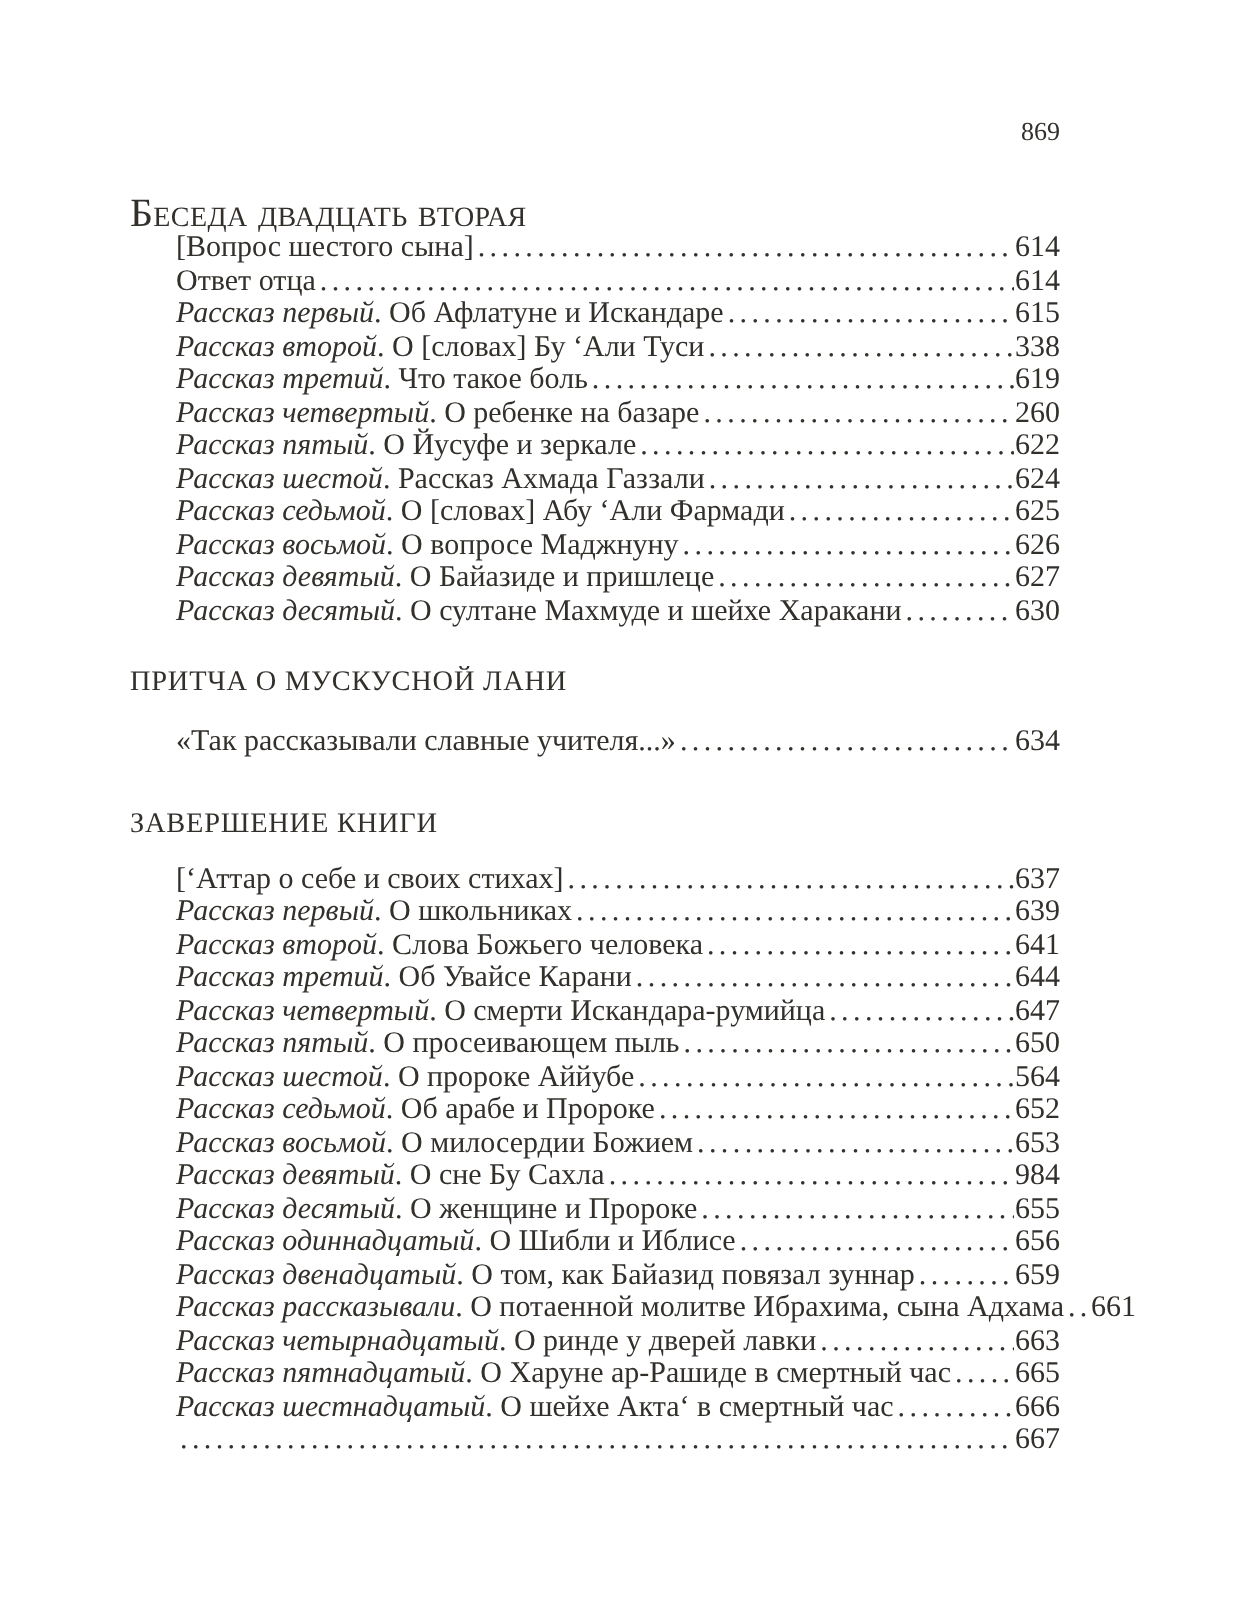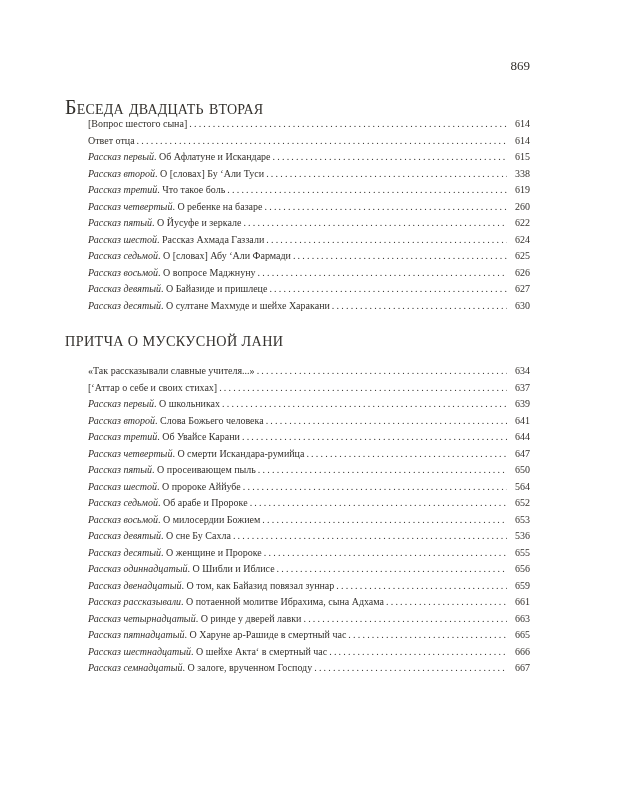--- a/index.html
+++ b/index.html
@@ -31,21 +31,21 @@
     text-align: left;
     font-size: 14.2px;
     letter-spacing: 0.4px;
     line-height: 17px;
   }
   .sec-part-0 .heading-part { margin: 19px 0 13px 0; }
   .sec-part-1 .heading-part { margin: 24px 0 11px 0; }
   .entry {
     display: flex;
     align-items: flex-end;
-    font-size: 10px;
+    font-size: 15px;
     line-height: 16.5px;
     padding-left: 23px;
   }
   .entry .label { white-space: nowrap; }
   .entry .label i { font-style: italic; }
   .entry .leader {
     flex: 1 1 auto;
     overflow: hidden;
     white-space: nowrap;
     padding: 0 3px 0 2px;
@@ -132,20 +132,21 @@
       </section>
       <section class="sec-part-0">
         <div class="heading-part">ПРИТЧА О МУСКУСНОЙ ЛАНИ</div>
         <div class="entry">
           <span class="label">«Так рассказывали славные учителя...»</span>
           <span class="leader"></span>
           <span class="pg">634</span>
         </div>
       </section>
       <section class="sec-part-1">
+        <div class="heading-part">ЗАВЕРШЕНИЕ КНИГИ</div>
         <div class="entry">
           <span class="label">[‘Аттар о себе и своих стихах]</span>
           <span class="leader"></span>
           <span class="pg">637</span>
         </div>
         <div class="entry">
           <span class="label"><i>Рассказ первый</i>. О школьниках</span>
           <span class="leader"></span>
           <span class="pg">639</span>
         </div>
@@ -180,21 +181,21 @@
           <span class="pg">652</span>
         </div>
         <div class="entry">
           <span class="label"><i>Рассказ восьмой</i>. О милосердии Божием</span>
           <span class="leader"></span>
           <span class="pg">653</span>
         </div>
         <div class="entry">
           <span class="label"><i>Рассказ девятый</i>. О сне Бу Сахла</span>
           <span class="leader"></span>
-          <span class="pg">536</span>
+          <span class="pg">984</span>
         </div>
         <div class="entry">
           <span class="label"><i>Рассказ десятый</i>. О женщине и Пророке</span>
           <span class="leader"></span>
           <span class="pg">655</span>
         </div>
         <div class="entry">
           <span class="label"><i>Рассказ одиннадцатый</i>. О Шибли и Иблисе</span>
           <span class="leader"></span>
           <span class="pg">656</span>
@@ -218,19 +219,18 @@
           <span class="label"><i>Рассказ пятнадцатый</i>. О Харуне ар-Рашиде в смертный час</span>
           <span class="leader"></span>
           <span class="pg">665</span>
         </div>
         <div class="entry">
           <span class="label"><i>Рассказ шестнадцатый</i>. О шейхе Актаʻ в смертный час</span>
           <span class="leader"></span>
           <span class="pg">666</span>
         </div>
         <div class="entry">
-          <span class="label"><i>Рассказ семнадцатый</i>. О залоге, врученном Господу</span>
           <span class="leader"></span>
           <span class="pg">667</span>
         </div>
       </section>
     </main>
 </div>
 
 </body></html>

